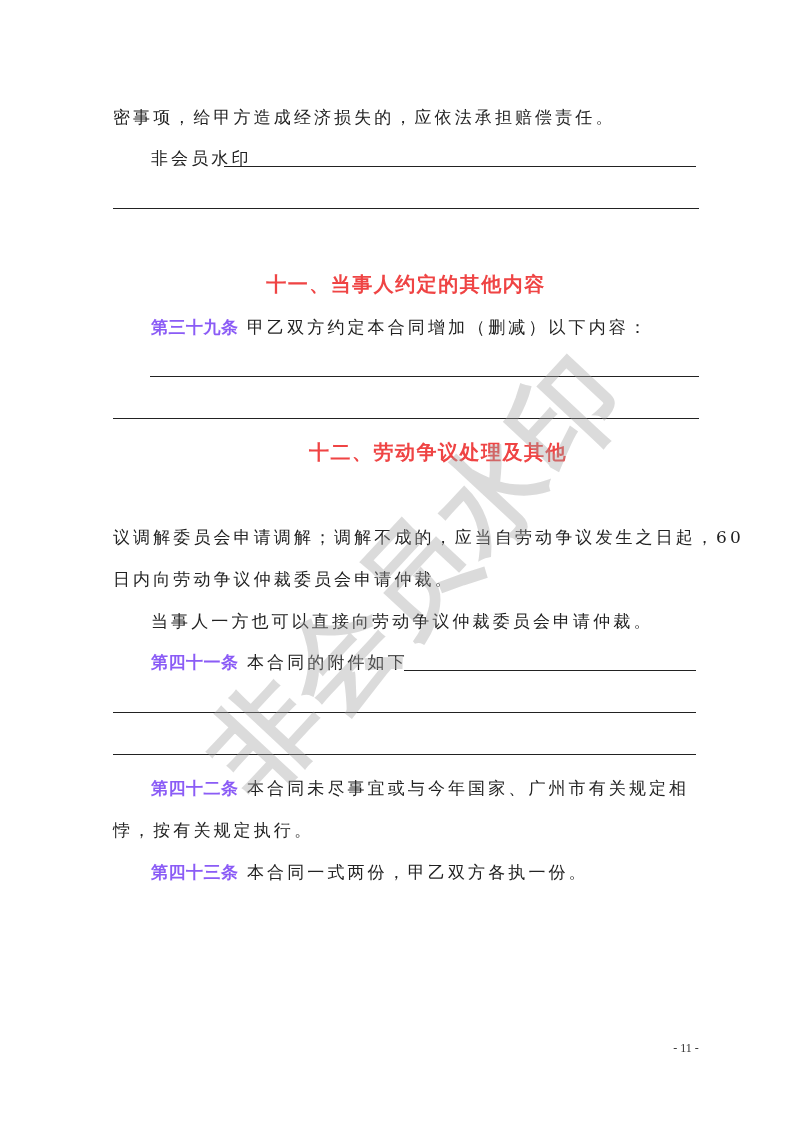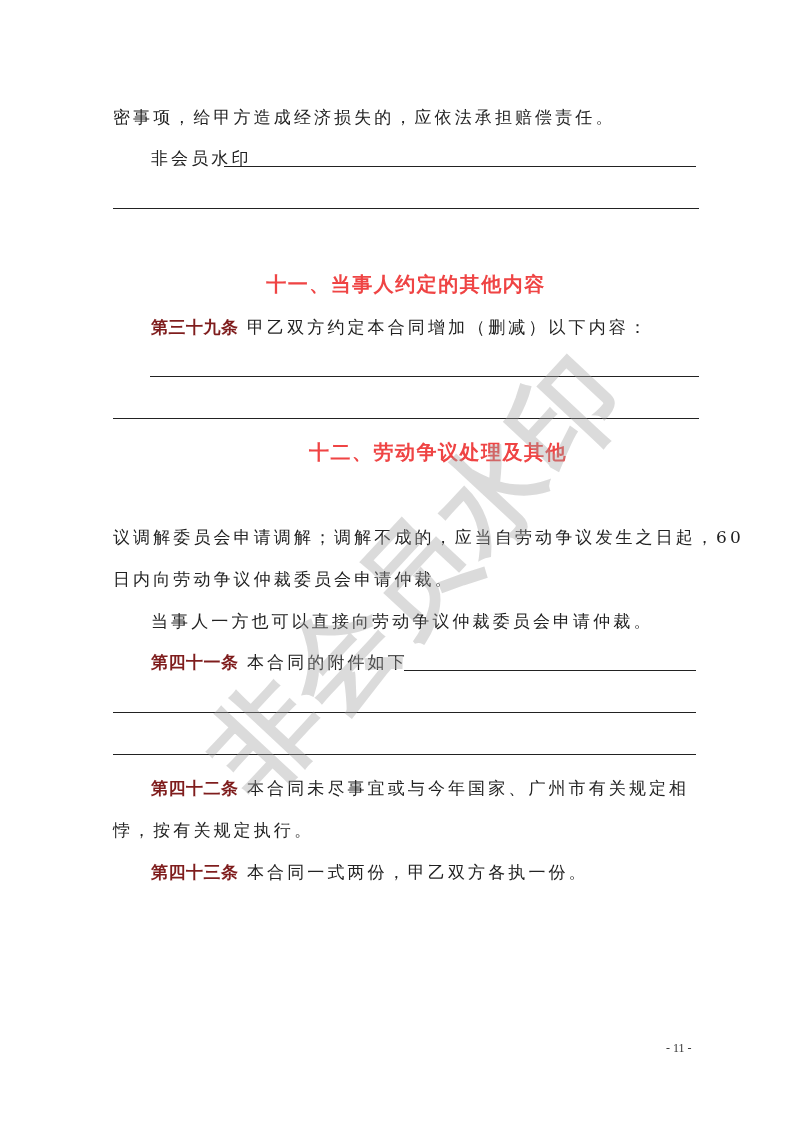--- a/index.html
+++ b/index.html
@@ -27,21 +27,21 @@
       font-size: 17px;
       letter-spacing: 3.1px;
       white-space: nowrap;
       line-height: 22px;
       color: #222;
     }
     .bold {
       font-family: "DejaVu Sans", "Liberation Sans", sans-serif;
       font-weight: bold;
       letter-spacing: 0.5px;
-      color: #7f1d1d;
+      color: #8b5cf6;
     }
     .heading {
       position: absolute;
       left: 0;
       width: 800px;
       text-align: center;
       font-family: "DejaVu Sans", "Liberation Sans", sans-serif;
       font-size: 20px;
       font-weight: bold;
       letter-spacing: 1.5px;
@@ -51,20 +51,21 @@
     .rule {
       position: absolute;
       height: 0;
       border-top: 1.5px solid #222;
     }
     .page-number {
       position: absolute;
       left: 660px;
       top: 1041px;
       width: 40px;
+      text-align: center;
       font-family: "Liberation Serif", "DejaVu Serif", serif;
       font-size: 12px;
       color: #333;
     }
     .watermark {
       position: absolute;
       left: 130px;
       top: 520px;
       width: 560px;
       text-align: center;

